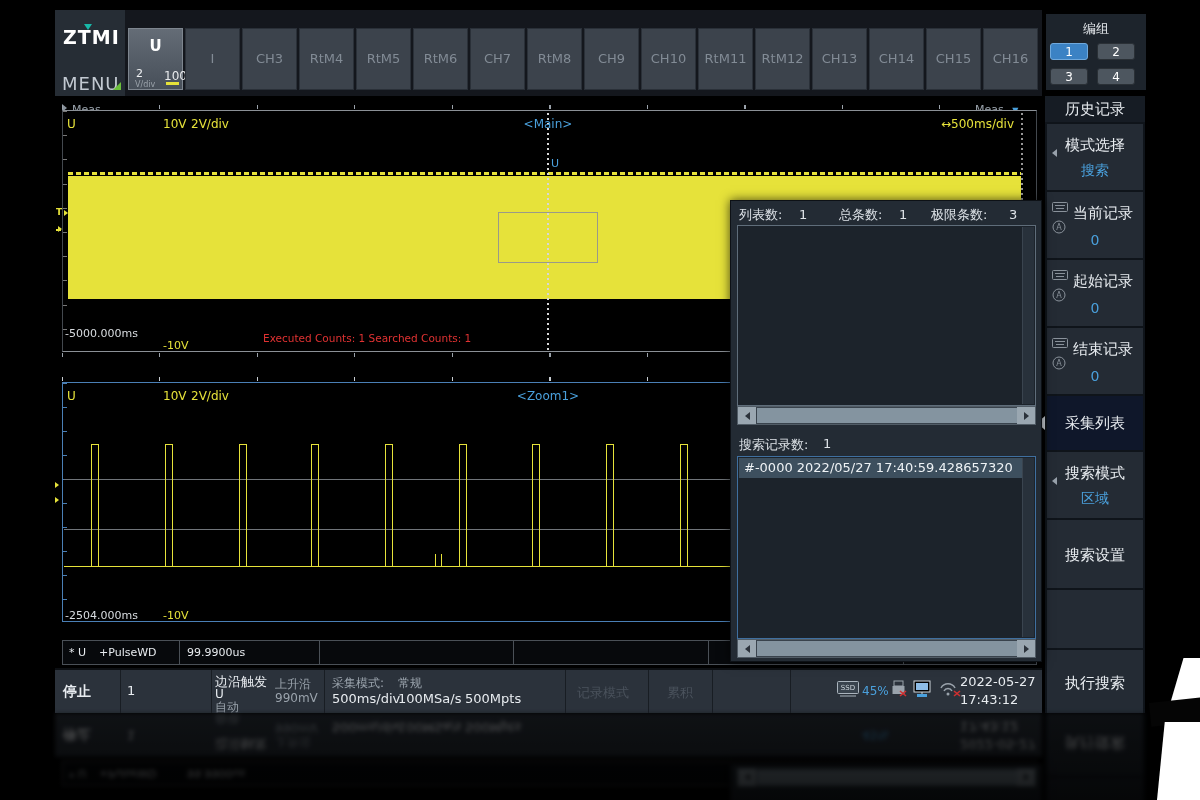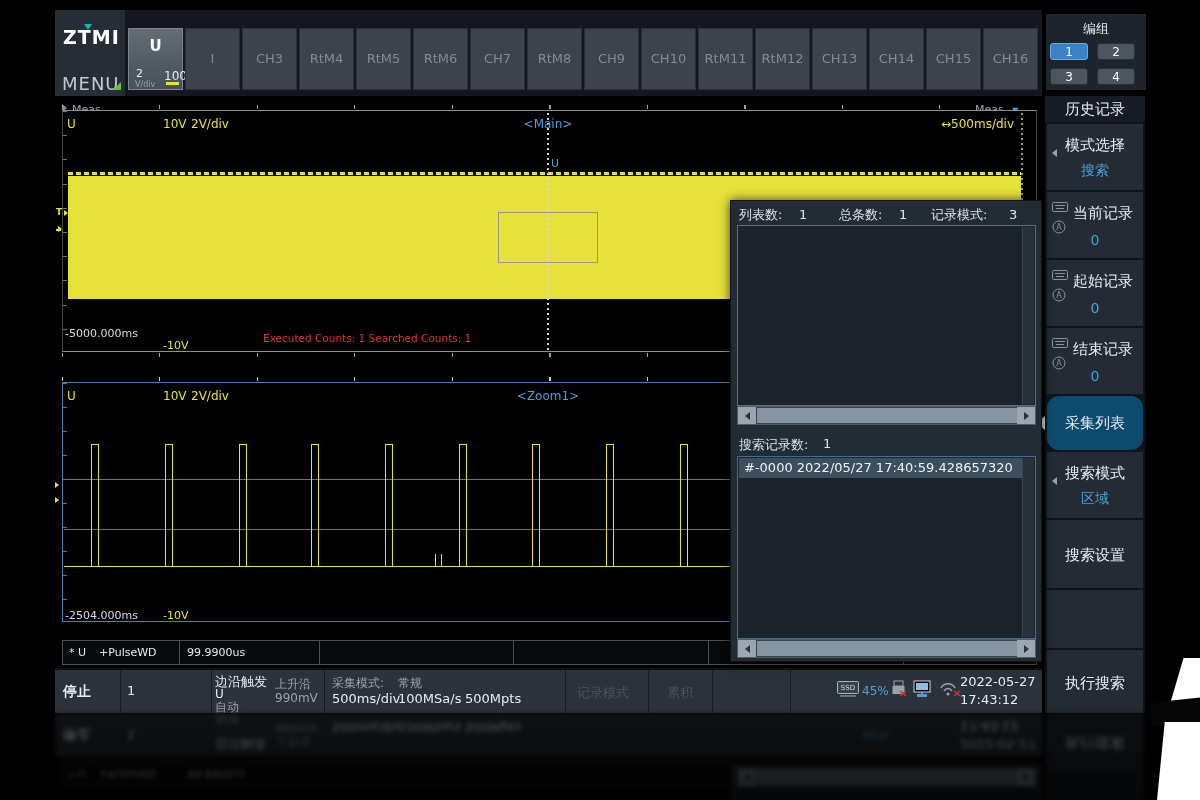--- a/index.html
+++ b/index.html
@@ -23,21 +23,21 @@
   .tab .dash{position:absolute;left:37px;top:53px;width:13px;height:3px;background:#e6e23a;}
   
   .group-panel{left:1046px;top:14px;width:100px;height:76px;background:#1d242c;}
   .group-title{left:1046px;top:20px;width:100px;text-align:center;font-size:13px;color:#e6eaee;}
   .gbtn{width:38px;height:17px;border-radius:3px;background:#4d565f;border:1px solid #2a3036;color:#fff;font-size:12px;text-align:center;line-height:16px;box-sizing:border-box;}
   .gbtn.on{background:#3b82c4;border-color:#6fa9dd;}
   
   .sidebar-bg{left:1045px;top:96px;width:100px;height:617px;background:#0f141a;}
   .sb-header{left:1045px;top:96px;width:100px;height:26px;background:#161c24;text-align:center;font-size:15px;color:#e8ecf0;line-height:26px;}
   .sb-item{left:1047px;width:96px;background:#242b34;}
-  .sb-item.sel{background:#0c4a6e;border-radius:12px;}
+  .sb-item.sel{background:#0f172a;}
   .sb-label{position:absolute;left:0;right:0;text-align:center;font-size:15px;color:#e8ecf0;}
   .sb-label.lft{left:26px;right:auto;text-align:right;}
   .sb-value{position:absolute;left:0;right:0;text-align:center;font-size:14px;color:#4aa0dc;}
   .arr-l{width:0;height:0;border-top:4px solid transparent;border-bottom:4px solid transparent;border-right:5px solid #98a1ab;}
   .arr-l.big{border-top-width:7px;border-bottom-width:7px;border-right:8px solid #d2d8de;}
   .sb-ico{left:5px;}
   
   .meas-txt{font-size:11px;color:#9aa3ac;}
   .tick-row{height:4px;background:repeating-linear-gradient(to right,#9aa2aa 0 1px,transparent 1px 97.5px);}
   .win{background:#000;box-sizing:border-box;}
@@ -332,21 +332,21 @@
     </svg>
   <span class="st w" style="left:905px;top:4px;font-size:13px">2022-05-27</span>
   <span class="st w" style="left:905px;top:22px;font-size:13px">17:43:12</span>
 </div>
 
 <div class="abs hpanel">
   <span class="hp-stat" style="left:8px;top:5px">列表数:</span>
   <span class="hp-stat" style="left:68px;top:6px">1</span>
   <span class="hp-stat" style="left:108px;top:5px">总条数:</span>
   <span class="hp-stat" style="left:168px;top:6px">1</span>
-  <span class="hp-stat" style="left:200px;top:5px">记录模式:</span>
+  <span class="hp-stat" style="left:200px;top:5px">极限条数:</span>
   <span class="hp-stat" style="left:278px;top:6px">3</span>
   <div class="hlist" style="top:24px;height:181px">
     <div class="vtrack"></div>
   </div>
   <div class="hscroll" style="top:205px">
     <div class="hs-btn" style="left:0">
         <span class="tri-dl"></span>
       </div>
     <div class="hs-thumb"></div>
     <div class="hs-btn" style="right:0">

